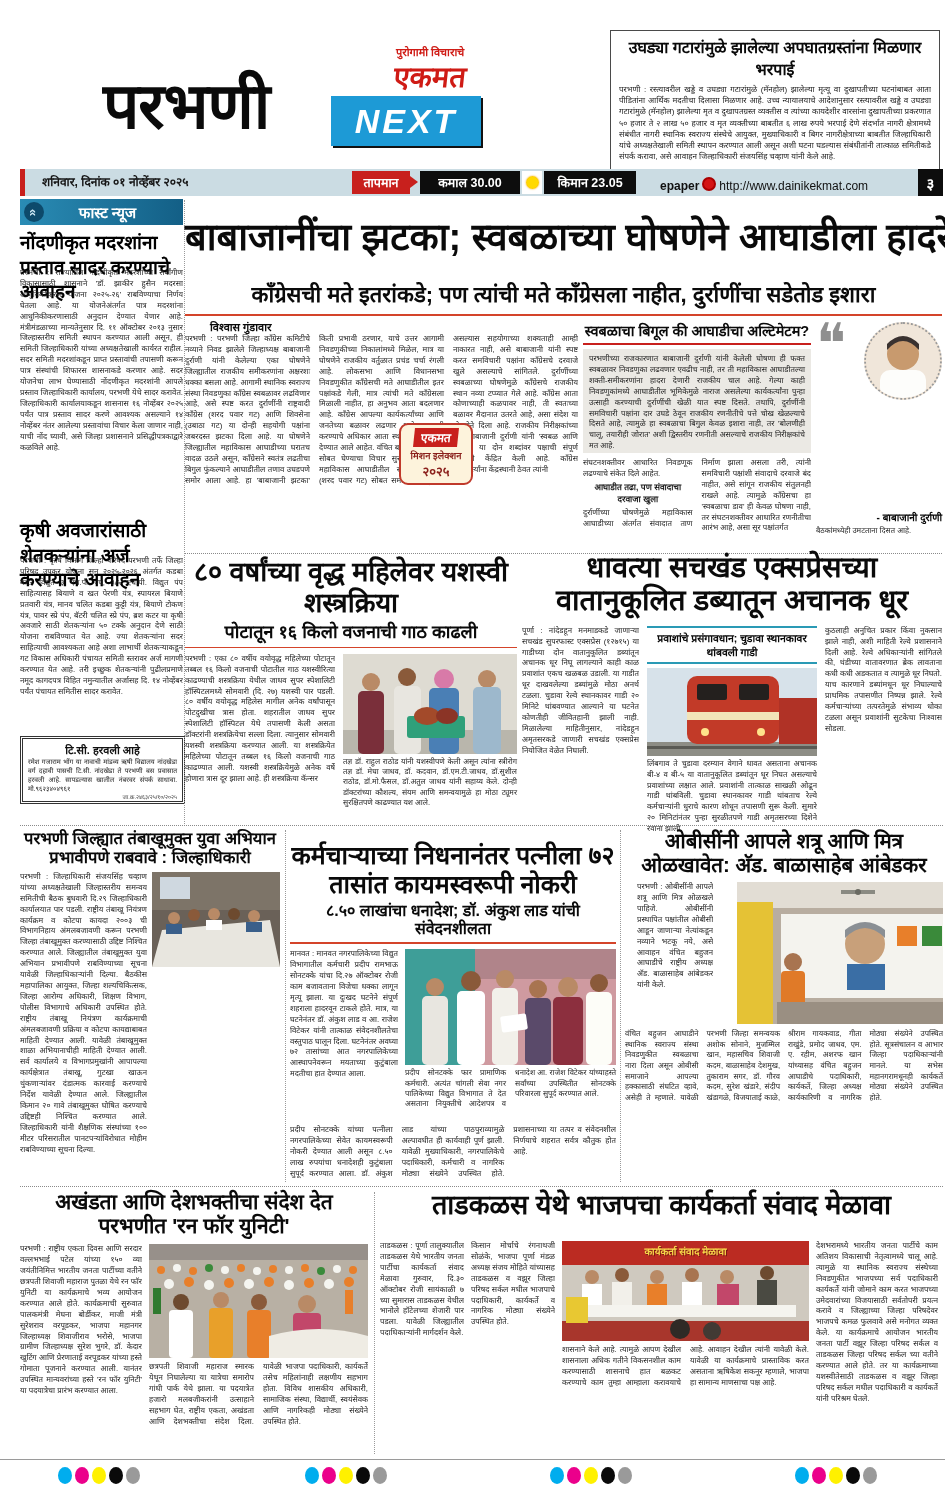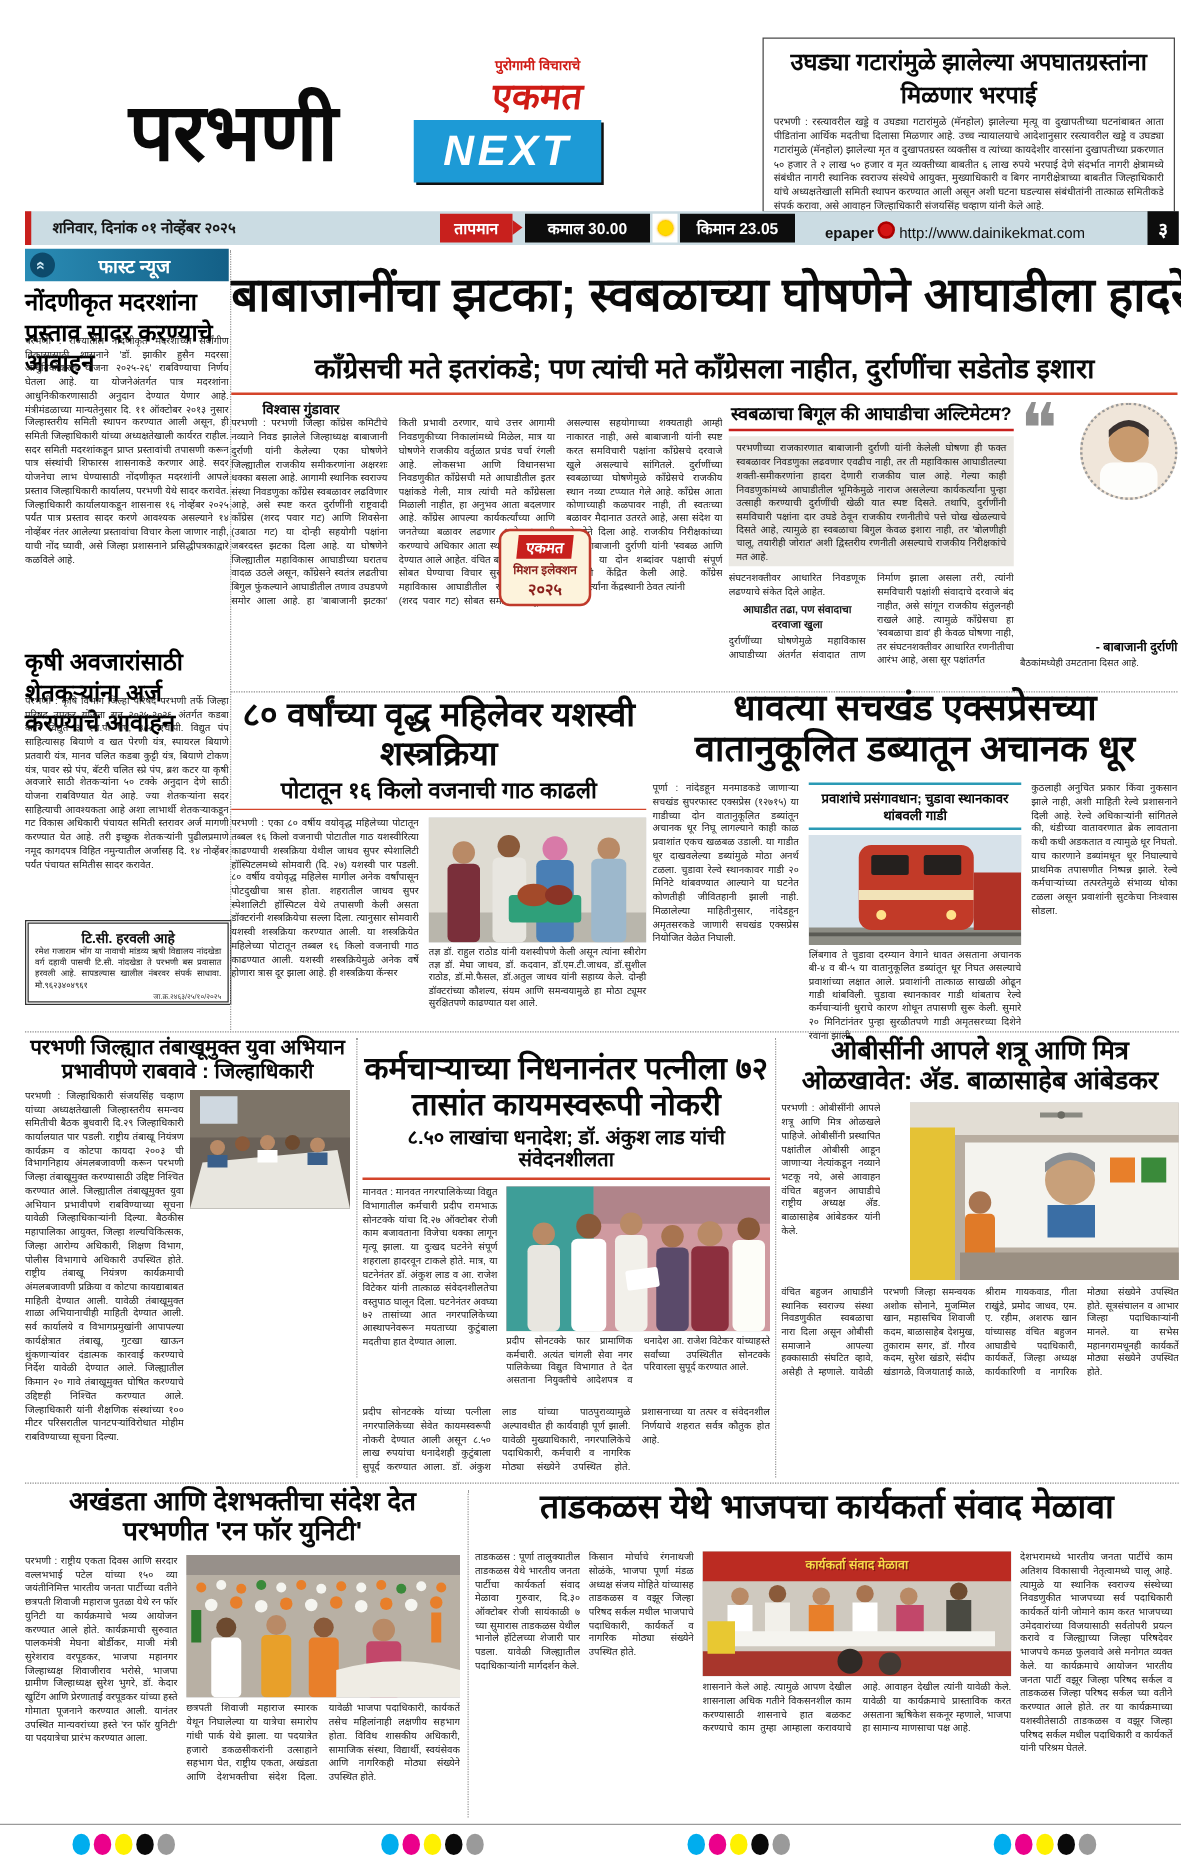--- a/index.html
+++ b/index.html
@@ -14,21 +14,21 @@
   .vdot{border-left:1px dotted #9a9a9a;}
   
   .city{font-size:64px;font-weight:900;color:#0a0a0a;line-height:.95;letter-spacing:-1px;}
   .nextbox{background:#1d9ad6;color:#fff;font-weight:900;font-style:italic;font-size:34px;
            display:flex;align-items:center;justify-content:center;letter-spacing:3px;
            box-shadow:2px 2px 0 #111;}
   .tagline{color:#cf1b15;font-size:11px;font-weight:700;}
   .brand{color:#cf1b15;font-size:29px;font-weight:900;transform:skewX(-6deg);}
   
   .topbox{border:1px solid #4a4a4a;padding:5px 8px;background:#fff;}
-  .topbox h1{margin:0 0 4px 0;font-size:19px;text-align:center;color:#0a0a0a;}
+  .topbox h1{margin:0 0 4px 0;font-size:16px;text-align:center;color:#0a0a0a;}
   
   .bar{background:#cbdce3;}
   .chip-red{background:#c8201d;color:#fff;font-weight:700;font-size:12.5px;
             display:flex;align-items:center;justify-content:center;}
   .chip-blk{background:#0d0d0d;color:#fff;font-weight:700;font-size:12.5px;
             display:flex;align-items:center;justify-content:center;}
   .sun{background:#fff;display:flex;align-items:center;justify-content:center;}
   .sun i{display:block;width:13px;height:13px;border-radius:50%;
          background:radial-gradient(circle,#ffd900 55%,#f7a400 100%);box-shadow:0 0 2px #f7a400;}
   .epap-dot{display:inline-block;width:10px;height:10px;border-radius:50%;background:#d41414;
@@ -271,21 +271,21 @@
           </svg>
         </div>
         <div class="caption cols2" style="margin-top:3px;height:50px;">प्रदीप सोनटक्के फार प्रामाणिक कर्मचारी. अत्यंत चांगली सेवा नगर पालिकेच्या विद्युत विभागात ते देत असताना नियुक्तीचे आदेशपत्र व धनादेश आ. राजेश विटेकर यांच्याहस्ते सर्वांच्या उपस्थितीत सोनटक्के परिवारला सुपूर्द करण्यात आले.</div>
       </div>
     </div>
     <div class="cols3 just" style="margin-top:4px;height:82px;">प्रदीप सोनटक्के यांच्या पत्नीला नगरपालिकेच्या सेवेत कायमस्वरूपी नोकरी देण्यात आली असून ८.५० लाख रुपयांचा धनादेशही कुटुंबाला सुपूर्द करण्यात आला. डॉ. अंकुश लाड यांच्या पाठपुराव्यामुळे अल्पावधीत ही कार्यवाही पूर्ण झाली. यावेळी मुख्याधिकारी, नगरपालिकेचे पदाधिकारी, कर्मचारी व नागरिक मोठ्या संख्येने उपस्थित होते. प्रशासनाच्या या तत्पर व संवेदनशील निर्णयाचे शहरात सर्वत्र कौतुक होत आहे.</div>
   </div>
 
   <div class="abs" style="left:625px;top:829px;width:318px;">
     <div class="head" style="font-size:20.5px;font-weight:800;">ओबीसींनी आपले शत्रू आणि मित्र ओळखावेत: अ‍ॅड. बाळासाहेब आंबेडकर</div>
-    <div style="display:flex;gap:24px;margin-top:6px;">
+    <div style="display:flex;gap:24px;margin-top:6px;margin-left:12px;">
       <div class="just" style="width:84px;height:142px;">परभणी : ओबीसींनी आपले शत्रू आणि मित्र ओळखले पाहिजे. ओबीसींनी प्रस्थापित पक्षांतील ओबीसी आडून जाणाऱ्या नेत्यांकडून नव्याने भटकू नये, असे आवाहन वंचित बहुजन आघाडीचे राष्ट्रीय अध्यक्ष अ‍ॅड. बाळासाहेब आंबेडकर यांनी केले.</div>
       <div class="photo" style="width:227px;height:142px;">
         <svg width="227" height="142" viewBox="0 0 227 142">
           <rect width="227" height="142" fill="#b8ada0"></rect>
           <rect width="227" height="26" fill="#e2ddd4"></rect>
           <rect x="104" y="8" width="34" height="4" fill="#8a8a82"></rect>
             <circle cx="121" cy="10" r="3" fill="#6a6a62"></circle>
           <rect x="0" y="20" width="36" height="122" fill="#e5c235"></rect>
           <rect x="44" y="32" width="176" height="84" fill="#f4f3ee"></rect>
           <circle cx="128" cy="62" r="20" fill="#c8a07a"></circle>
@@ -346,21 +346,21 @@
             <circle cx="110" cy="58" r="8" fill="#8a5a3a"></circle>
               <rect x="98" y="66" width="24" height="48" rx="4" fill="#e87f2a"></rect>
             <circle cx="158" cy="60" r="9" fill="#b98a66"></circle>
               <rect x="144" y="69" width="28" height="45" rx="4" fill="#c2476a"></rect>
             <path d="M120 92 Q170 78 219 92 L219 114 L120 114 Z" fill="#efece4"></path>
             <rect x="4" y="44" width="8" height="26" fill="#2f7a2f"></rect>
               <rect x="196" y="46" width="8" height="24" fill="#e87f2a"></rect>
           </svg>
         </div>
         <div class="cols2 just" style="margin-top:4px;height:86px;">
-          <span>छत्रपती शिवाजी महाराज स्मारक येथून निघालेल्या या यात्रेचा समारोप गांधी पार्क येथे झाला. या पदयात्रेत हजारो डकळसीकरांनी उत्साहाने सहभाग घेत, राष्ट्रीय एकता, अखंडता आणि देशभक्तीचा संदेश दिला.</span>
+          <span>छत्रपती शिवाजी महाराज स्मारक येथून निघालेल्या या यात्रेचा समारोप गांधी पार्क येथे झाला. या पदयात्रेत हजारो मलबजीकरांनी उत्साहाने सहभाग घेत, राष्ट्रीय एकता, अखंडता आणि देशभक्तीचा संदेश दिला.</span>
           <span>यावेळी भाजपा पदाधिकारी, कार्यकर्ते तसेच महिलांनाही लक्षणीय सहभाग होता. विविध शासकीय अधिकारी, सामाजिक संस्था, विद्यार्थी, स्वयंसेवक आणि नागरिकही मोठ्या संख्येने उपस्थित होते.</span>
         </div>
       </div>
     </div>
   </div>
 
   <div class="abs" style="left:380px;top:1190px;width:563px;">
     <div class="head nowrap" style="font-size:27px;">ताडकळस येथे भाजपचा कार्यकर्ता संवाद मेळावा</div>
     <div style="display:flex;gap:7px;margin-top:20px;">
       <div class="just" style="width:84px;height:218px;">ताडकळस : पूर्णा तालुक्यातील ताडकळस येथे भारतीय जनता पार्टीचा कार्यकर्ता संवाद मेळावा गुरुवार, दि.३० ऑक्टोबर रोजी सायंकाळी ७ च्या सुमारास ताडकळस येथील भानोले हॉटेलच्या शेजारी पार पडला. यावेळी जिल्ह्यातील पदाधिकाऱ्यांनी मार्गदर्शन केले.</div>

